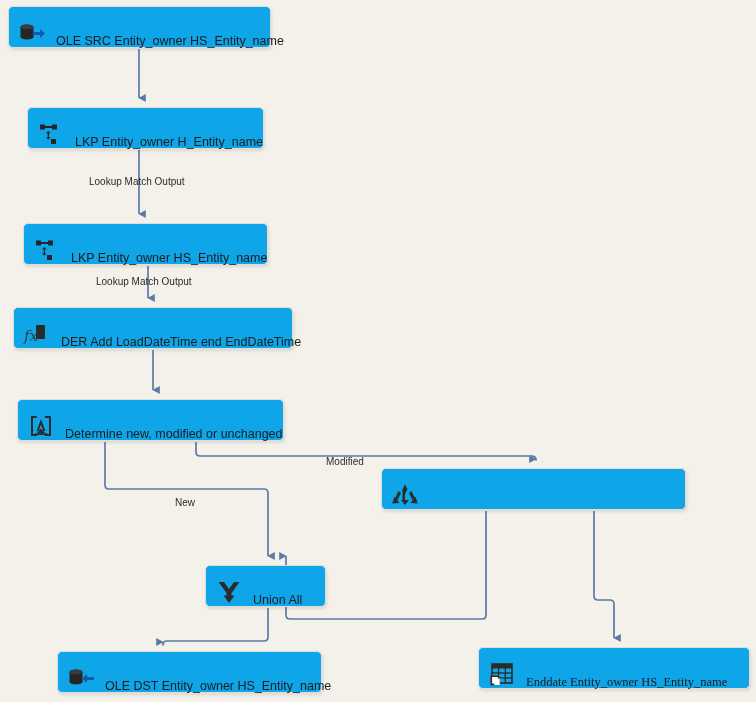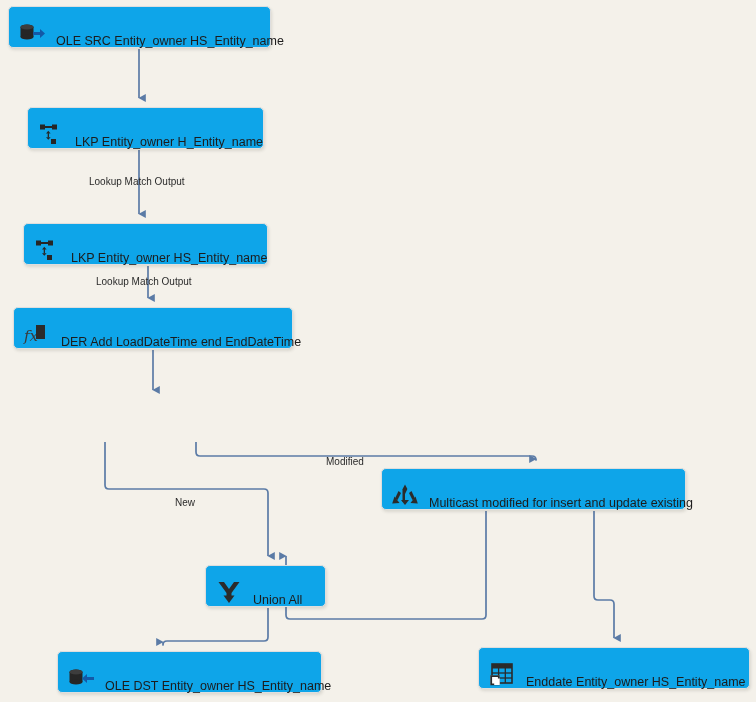--- a/index.html
+++ b/index.html
@@ -132,32 +132,41 @@
   </div>
 
   <div class="node" style="left:1px; top:307px; width:280px; height:42px;margin-left:12px;">
     <svg class="ic" viewBox="0 0 28 28">
       <text x="1" y="21" font-family="DejaVu Serif, serif" font-style="italic" font-size="15" fill="#3a3a3a">fx</text>
       <rect x="13" y="5" width="9" height="14" fill="#2b2b2b"></rect>
     </svg>
     <span class="lbl">DER Add LoadDateTime end EndDateTime</span>
   </div>
 
+  <div class="node" style="left:17px; top:399px; width:267px; height:42px;">
+    <svg class="ic" viewBox="0 0 28 28">
+      <path d="M4,4 L10,4 L10,6 L6,6 L6,22 L10,22 L10,24 L4,24 Z" fill="#2b2b2b"></path>
+      <path d="M24,4 L18,4 L18,6 L22,6 L22,22 L18,22 L18,24 L24,24 Z" fill="#2b2b2b"></path>
+      <path d="M14,7 L18.5,19 L16.2,19 L14,12.5 L11.8,19 L9.5,19 Z" fill="#2b2b2b"></path>
+      <path d="M14,16.5 L18,21 L10,21 Z" fill="#2b2b2b"></path>
+      <rect x="8" y="21.2" width="12" height="1.8" fill="#2b2b2b"></rect>
+    </svg>
+    <span class="lbl">Determine new, modified or unchanged</span>
+  </div>
 
   <div class="node" style="left:381px; top:468px; width:305px; height:42px;">
     <svg class="ic" viewBox="0 0 28 28">
       <path d="M14,3.5 L16.4,8 L14,13 L11.6,8 Z" fill="#2b2b2b"></path>
       <path d="M14,8 L14,21 L11.5,21 L11.5,8 Z" fill="#2b2b2b"></path>
       <path d="M7.5,10 L10,12 L6.5,19 L4,17.5 Z" fill="#2b2b2b"></path>
       <path d="M3.5,15.5 L8.5,22 L1.2,22.5 Z" fill="#2b2b2b"></path>
       <path d="M20.5,10 L18,12 L21.5,19 L24,17.5 Z" fill="#2b2b2b"></path>
       <path d="M24.5,15.5 L19.5,22 L26.8,22.5 Z" fill="#2b2b2b"></path>
       <path d="M14,24 L10,19 L18,19 Z" fill="#2b2b2b"></path>
     </svg>
-    <span class="lbl">Multicast modified for insert and update existing</span>
   </div>
 
   <div class="node" style="left:205px; top:565px; width:121px; height:42px;">
     <svg class="ic" viewBox="0 0 28 28">
       <path d="M3.5,4 L9,4 L14,11 L19,4 L24.5,4 L16.5,15 L16.5,19 L11.5,19 L11.5,15 Z" fill="#2b2b2b"></path>
       <path d="M14,25 L8.5,17.5 L19.5,17.5 Z" fill="#2b2b2b"></path>
     </svg>
     <span class="lbl">Union All</span>
   </div>
 
@@ -165,21 +174,21 @@
     <svg class="ic" viewBox="0 0 28 28">
       <ellipse cx="9" cy="8" rx="6.5" ry="2.6" fill="#262626"></ellipse>
       <rect x="2.5" y="8" width="13" height="10" fill="#262626"></rect>
       <ellipse cx="9" cy="18" rx="6.5" ry="2.6" fill="#262626"></ellipse>
       <ellipse cx="9" cy="8" rx="6.5" ry="2.6" fill="#3d3d3d"></ellipse>
       <path d="M27,13 L20,13 L20,10 L15,14.5 L20,19 L20,16 L27,16 Z" fill="#1359a7"></path>
     </svg>
     <span class="lbl">OLE DST Entity_owner HS_Entity_name</span>
   </div>
 
-  <div class="node" style="left:478px; top:647px; width:272px; height:42px;">
+  <div class="node" style="left:478px; top:647px; width:272px; height:42px;font-family:Liberation Serif, serif;">
     <svg class="ic" viewBox="0 0 28 28">
       <rect x="4" y="4" width="20" height="19" fill="none" stroke="#2b2b2b" stroke-width="1.6"></rect>
       <rect x="4" y="4" width="20" height="4.5" fill="#2b2b2b"></rect>
       <line x1="10.6" y1="4" x2="10.6" y2="23" stroke="#2b2b2b" stroke-width="1.3"></line>
       <line x1="17.3" y1="4" x2="17.3" y2="23" stroke="#2b2b2b" stroke-width="1.3"></line>
       <line x1="4" y1="13" x2="24" y2="13" stroke="#2b2b2b" stroke-width="1.3"></line>
       <line x1="4" y1="18" x2="24" y2="18" stroke="#2b2b2b" stroke-width="1.3"></line>
       <rect x="2.5" y="15.5" width="9" height="9.5" fill="#fefefe"></rect>
       <path d="M3.2,16.2 L10.8,16.2 L10.8,24.3 L3.2,24.3 Z" fill="none" stroke="#2b2b2b" stroke-width="1.8"></path>
       <rect x="6.2" y="18.5" width="5.5" height="6.5" fill="#fefefe"></rect>

